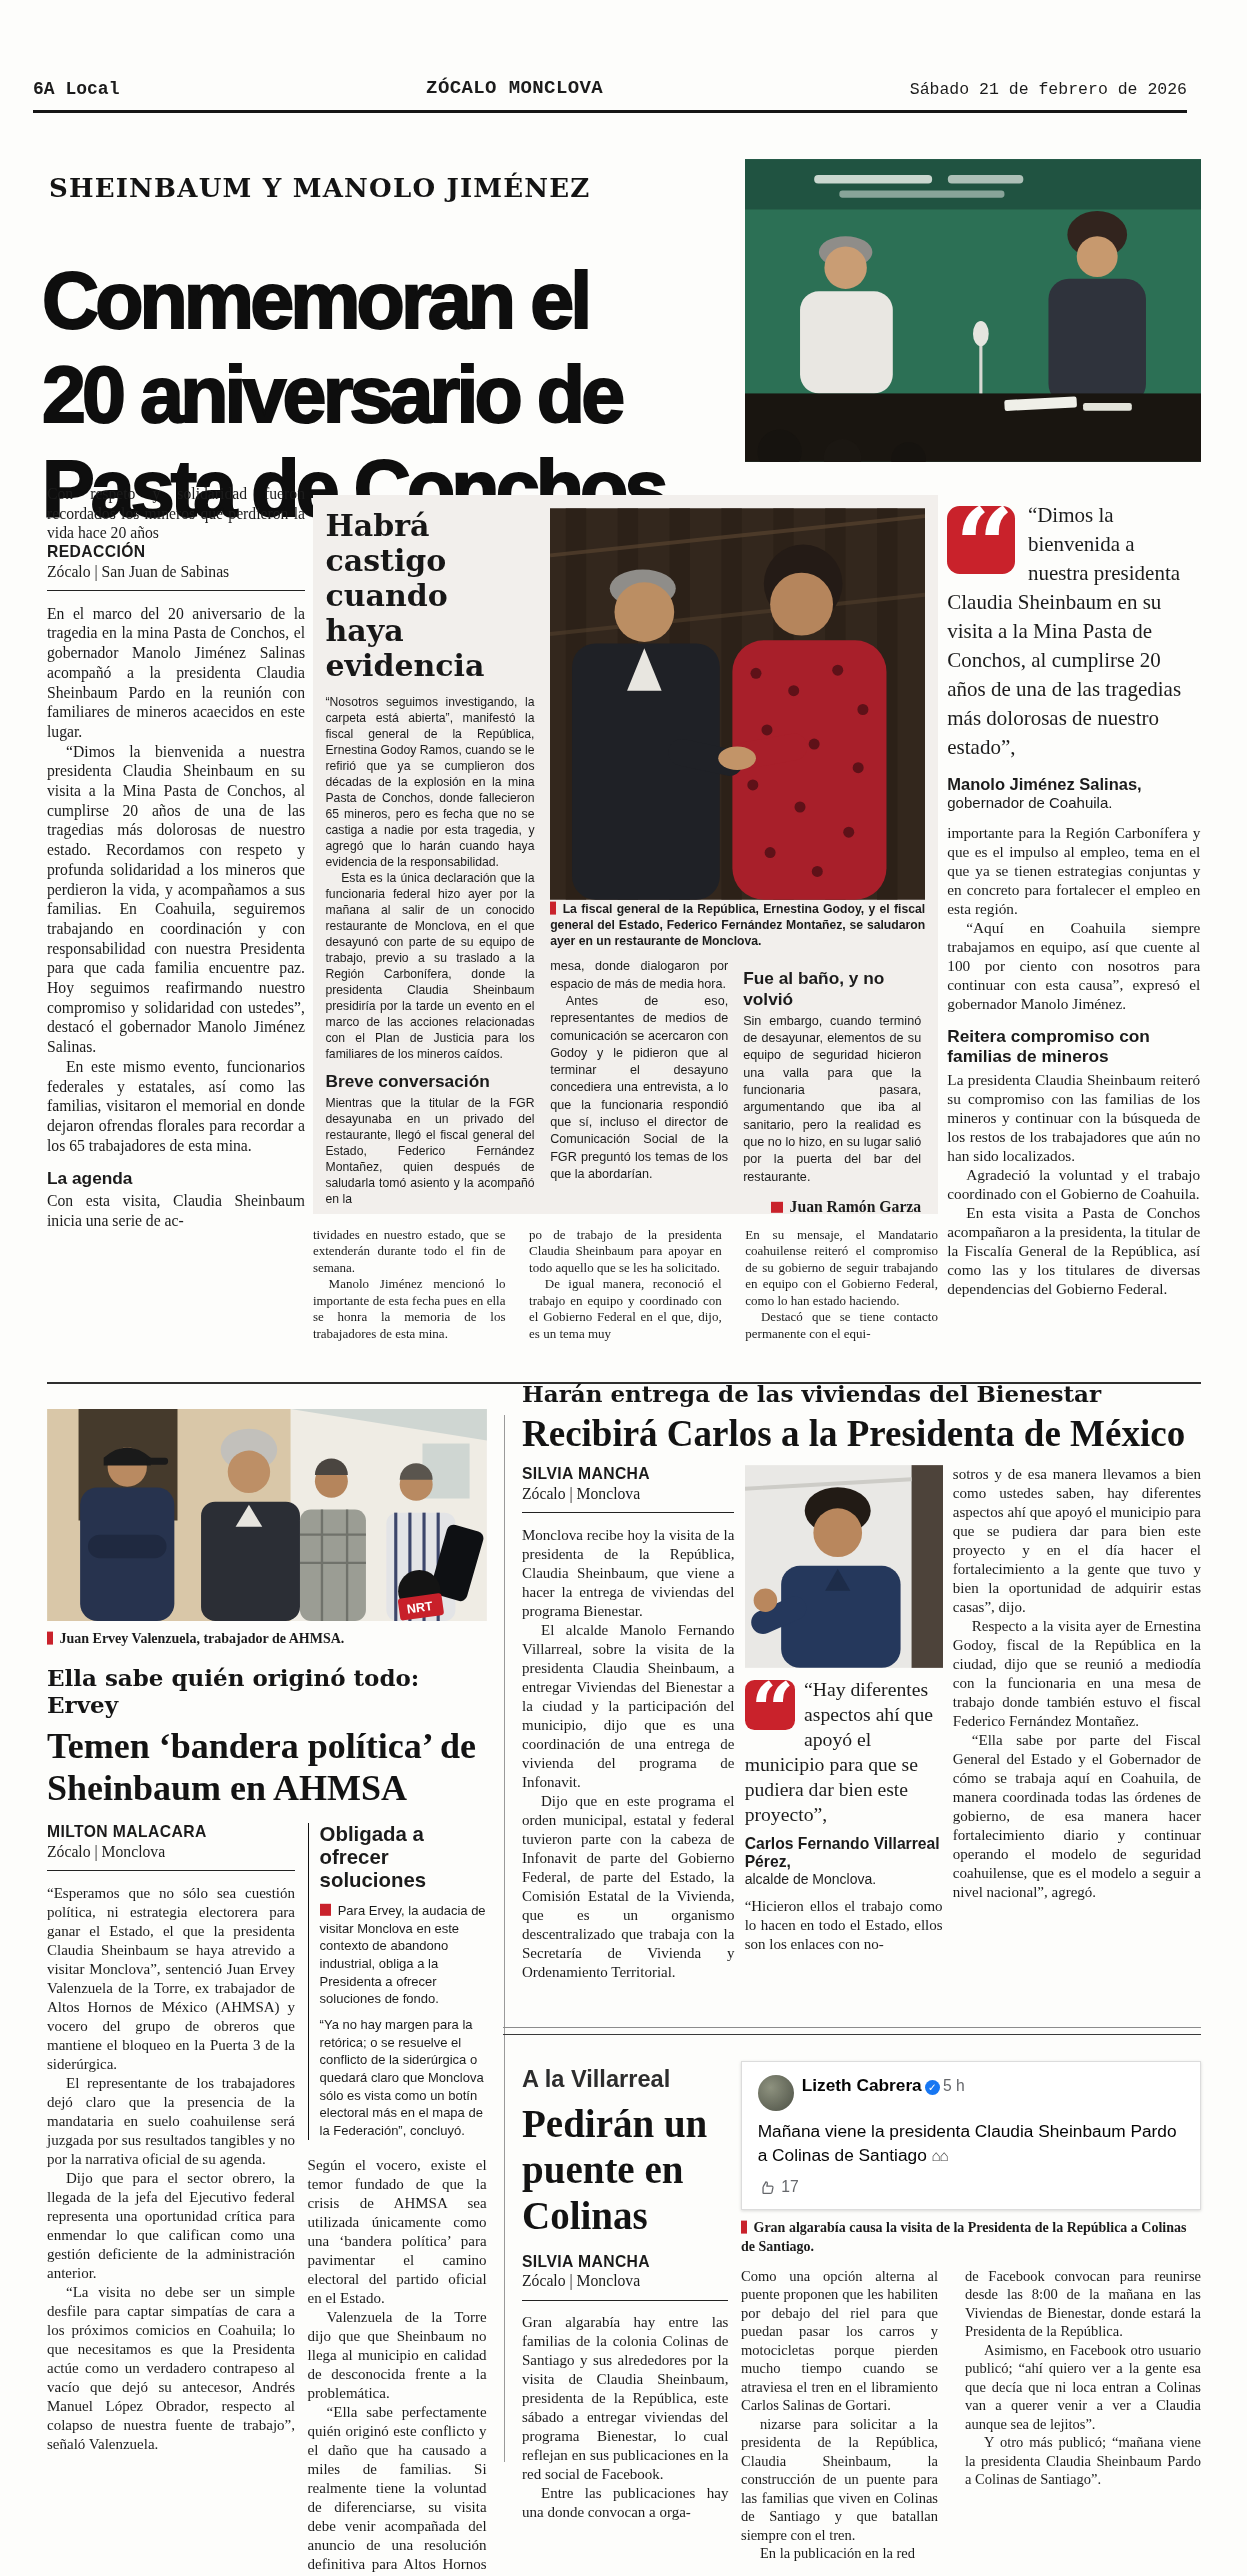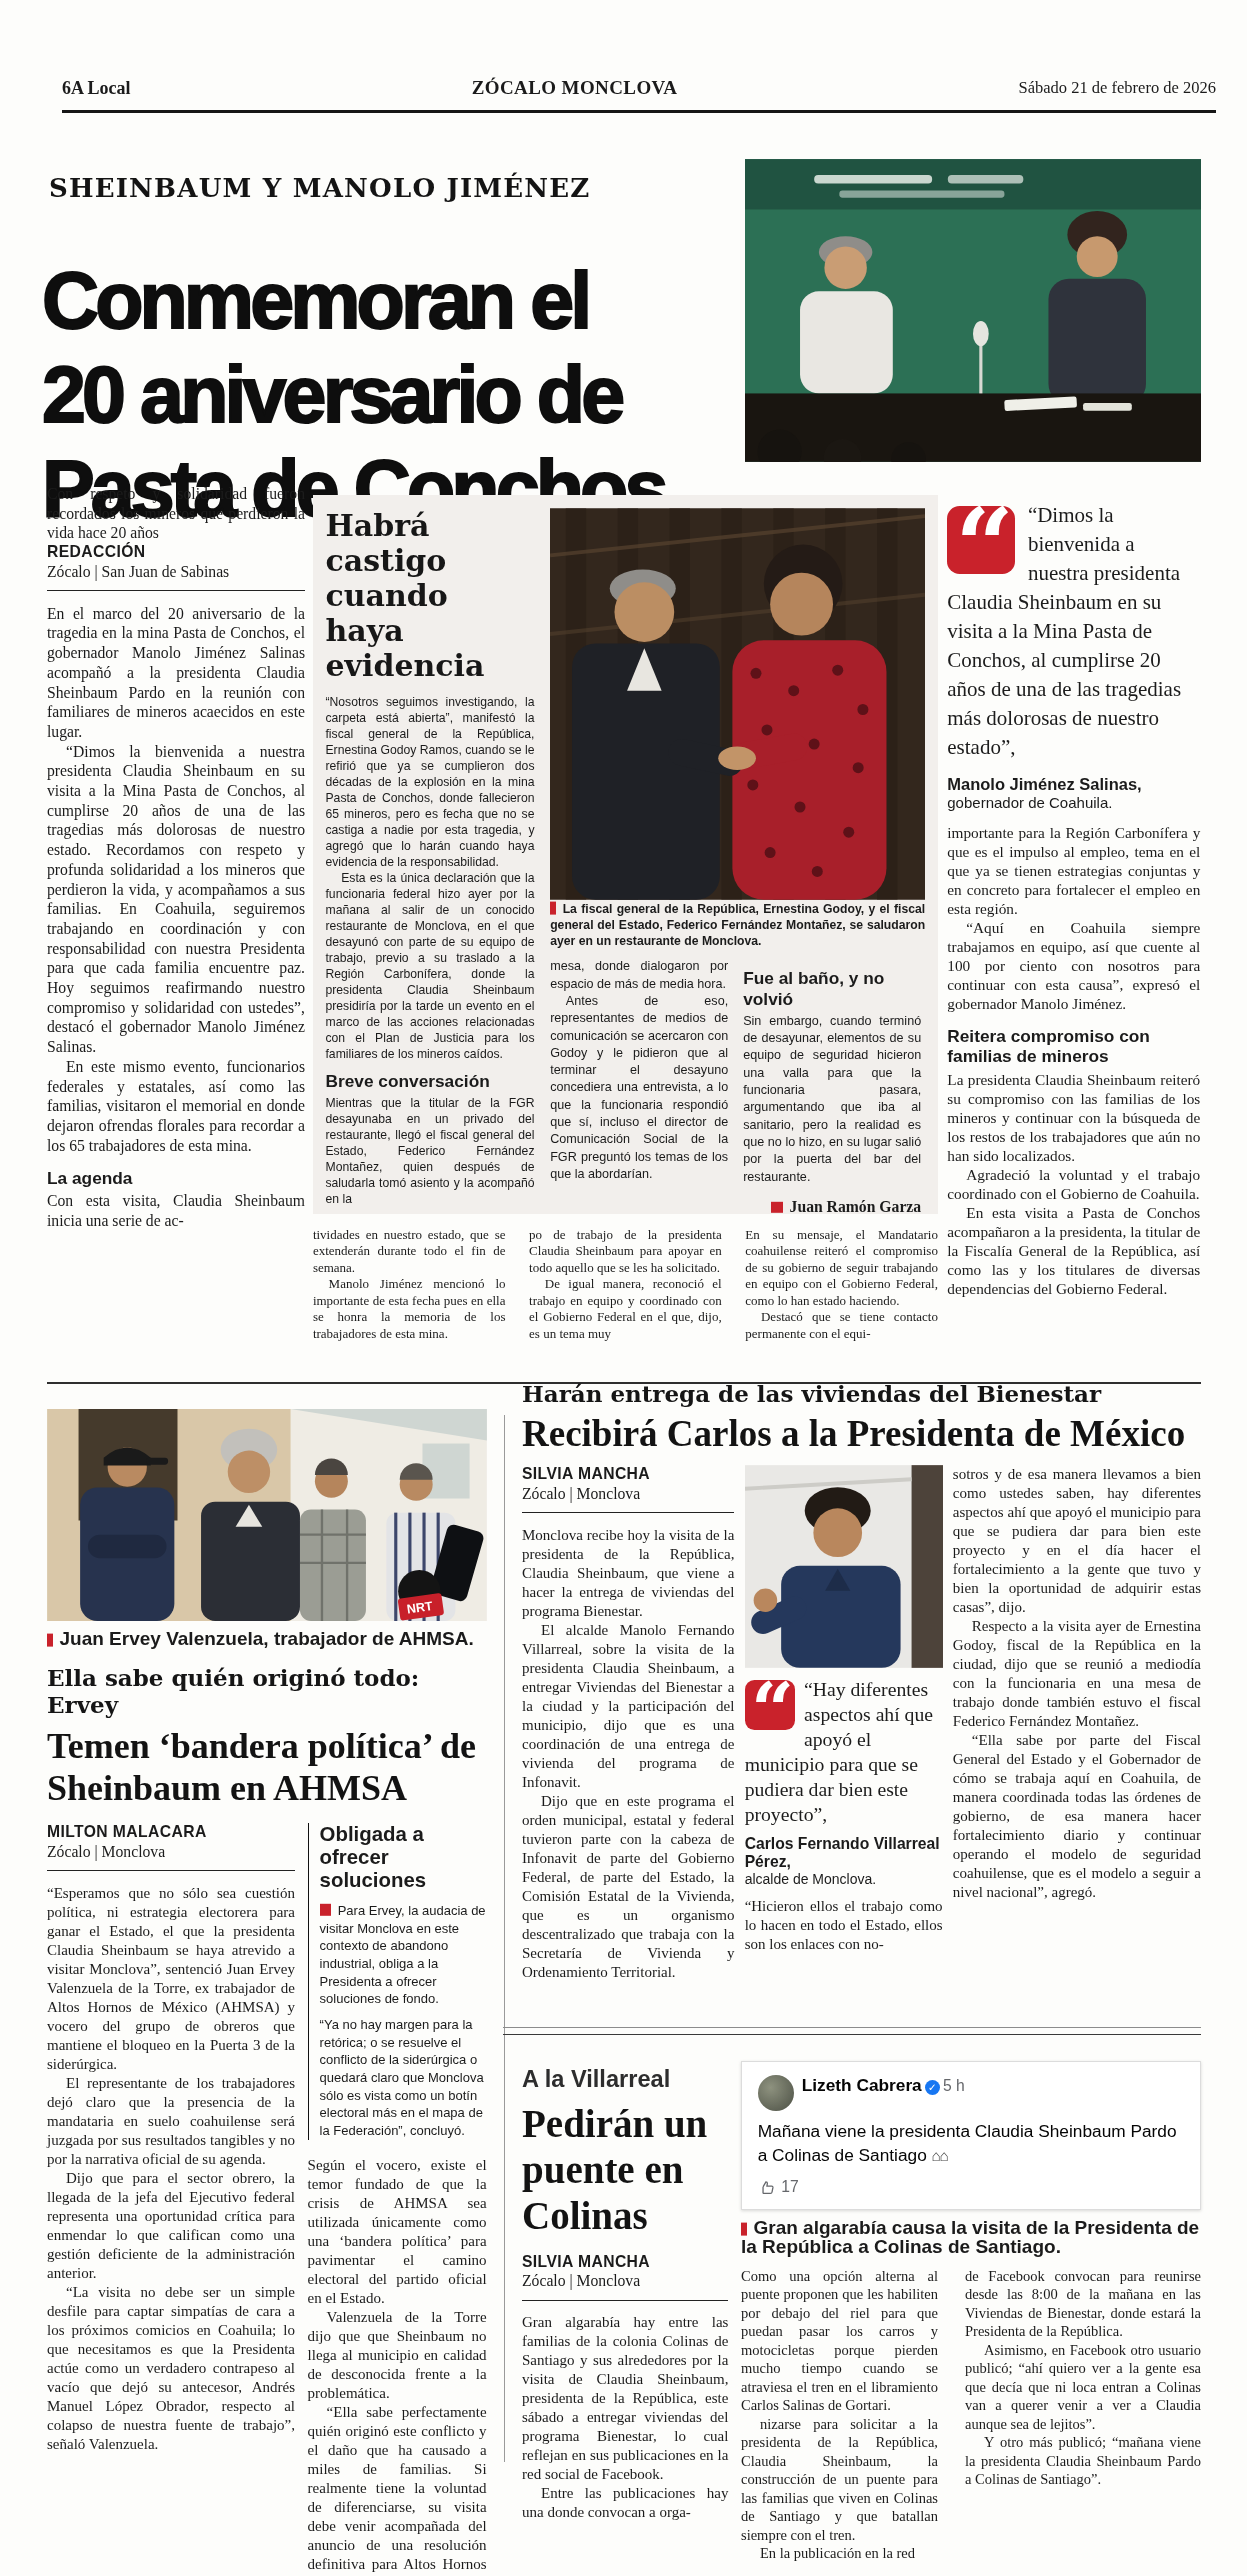--- a/index.html
+++ b/index.html
@@ -1,21 +1,21 @@
 <!DOCTYPE html>
 <html style="font-size:12.6px"><head>
 <meta charset="utf-8">
 <style>
   html,body{margin:0;padding:0;background:#e8e8e8}
   .page{position:relative;width:1248px;height:2576px;margin:0 auto;background:#fdfdfb;color:#1b1b1b;
         font-family:"Liberation Serif",serif;overflow:hidden}
   
-  .pageheader{position:absolute;left:62px;top:77px;width:1154px;border-bottom:3.9px solid #161616;
-              padding-bottom:11px;display:flex;align-items:center;justify-content:space-between;
-              font-family:Liberation Serif, serif}
+  .pageheader{position:absolute;left:33px;top:77px;width:1154px;border-bottom:3.9px solid #161616;
+              padding-bottom:11px;display:flex;align-items:flex-end;justify-content:space-between;
+              font-family:Liberation Mono, monospace}
   .pfolio{font-weight:bold;font-size:18px}
   .masthead{font-weight:bold;font-size:19px;letter-spacing:0.4px}
   .pdate{font-size:16.5px}
   
   .kicker{position:absolute;left:49px;top:173px;font-family:"DejaVu Serif",serif;font-weight:bold;
           font-size:26px;letter-spacing:1.2px;color:#141414}
   .mainhead{position:absolute;left:42px;top:201px;width:716px;font-family:"Liberation Sans",sans-serif;
             font-weight:bold;font-size:79px;line-height:94px;letter-spacing:-3.9px;color:#0e0e0e;
             -webkit-text-stroke:2px #0e0e0e}
   .photo{display:block}
@@ -40,21 +40,21 @@
   .boxright{width:375px}
   .boxhead{font-family:"DejaVu Serif",serif;font-weight:bold;font-size:30px;line-height:35px;
            margin:0 0 11px;color:#171717}
   .graybox p{font-family:"Liberation Sans",sans-serif;font-size:12.2px;line-height:16px;
              text-align:justify;margin:0}
   .graybox p+p{text-indent:15.7px}
   .graybox h3{font-family:"Liberation Sans",sans-serif;font-weight:bold;font-size:17.3px;margin:9.4px 0 3.1px}
   .boxcols{display:flex;gap:15px;margin-top:9.4px}
   .bcl{width:178px}.bcr{width:178px}
   .boxcols p{font-size:12.6px;line-height:17.3px}
-  .photocap{font-family:Liberation Sans, sans-serif;font-weight:bold;font-size:19px;line-height:19px;
+  .photocap{font-family:Liberation Serif, serif;font-weight:bold;font-size:14px;line-height:19px;
             margin:7.9px 0 0;text-align:left}
   .capbullet{display:inline-block;width:5.5px;height:13.4px;background:#c9222b;margin-right:7px;
              transform:translateY(1.6px)}
   .signature{margin-top:12.6px;text-align:right;font-family:"Liberation Serif",serif;font-weight:bold;
              font-size:15.7px}
   .sqbullet{display:inline-block;width:11.8px;height:11.8px;background:#c9222b;margin-right:6.3px;
             transform:translateY(0.8px)}
   .controw{display:flex;gap:23.6px;margin-top:12.6px}
   .ccol{width:193px}
   .controw p{font-size:13px;line-height:16.5px;text-align:justify;margin:0}

